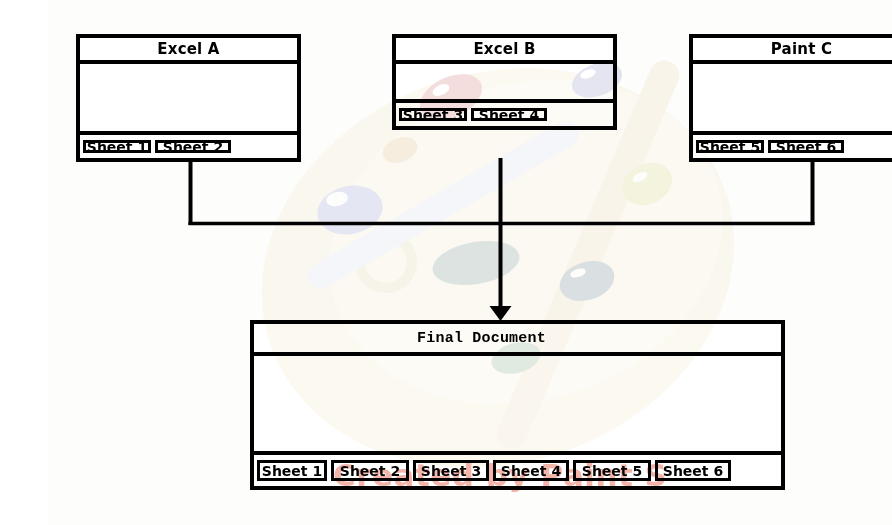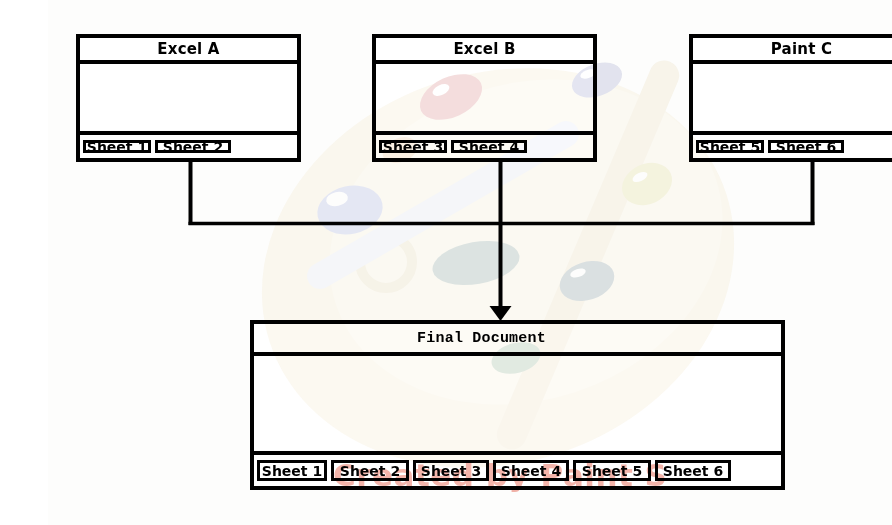--- a/index.html
+++ b/index.html
@@ -10,21 +10,21 @@
     margin-left:48px;
   }
   
   .connectors{position:absolute;left:0;top:0;z-index:1;}
   
   .workbook{
     position:absolute;background:#ffffff;border:4px solid #000;
     display:flex;flex-direction:column;box-sizing:border-box;z-index:2;
   }
   .wb-a{left:28px;top:34px;width:225px;height:128px;}
-  .wb-b{left:324px;top:34px;width:225px;height:128px;}
+  .wb-b{left:344px;top:34px;width:225px;height:96px;}
   .wb-c{left:641px;top:34px;width:225px;height:128px;}
   .wb-final{left:202px;top:320px;width:535px;height:170px;}
   .wb-title{
     border-bottom:4px solid #000;font-weight:bold;font-size:15px;color:#000;
     display:flex;align-items:center;justify-content:center;
     height:22px;flex:0 0 auto;letter-spacing:0.2px;
   }
   .wb-final .wb-title{height:28px;padding-right:72px;font-family:Liberation Mono, monospace;}
   .wb-body{flex:1 1 auto;background:transparent;}
   .wb-tabs{

